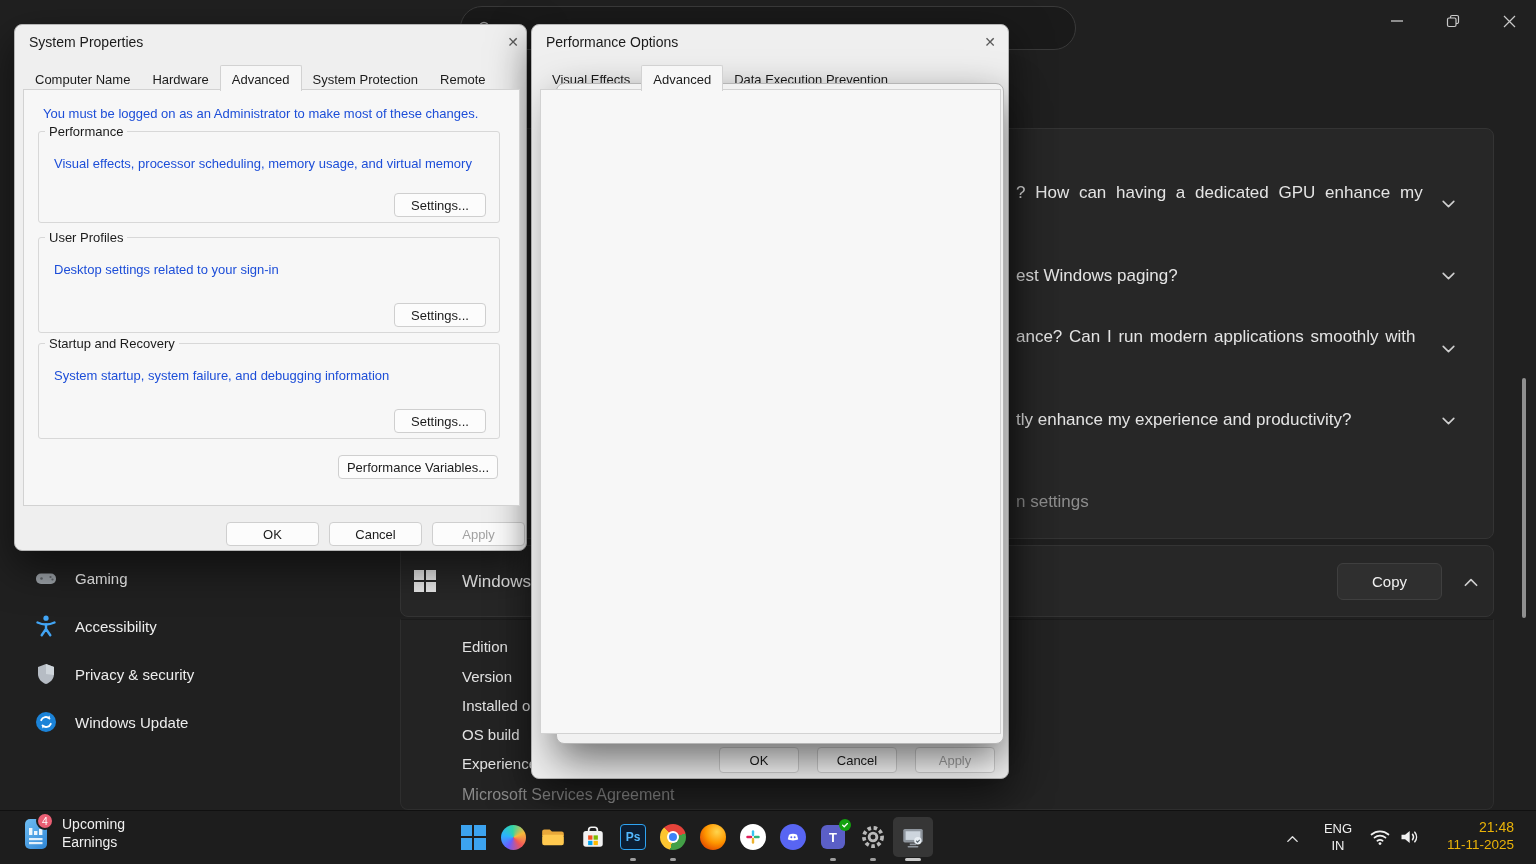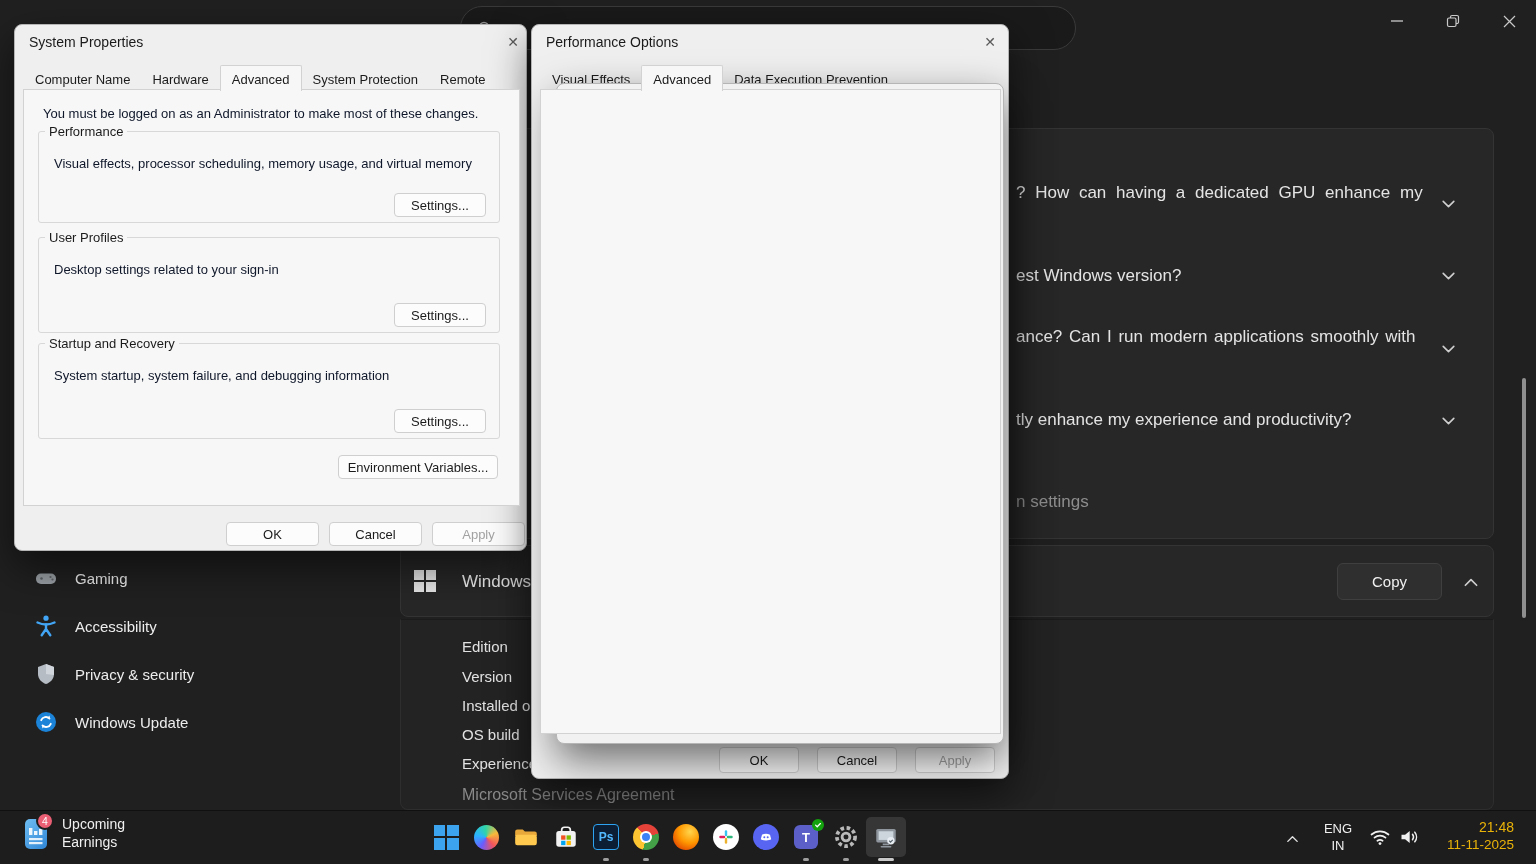--- a/index.html
+++ b/index.html
@@ -34,32 +34,32 @@
   .tab.active { background:#f7f7f7; border:1px solid #d2d2d2; border-bottom:none; border-radius:2px 2px 0 0;
                 margin-top:-3px; padding-top:6px; position:relative; z-index:3; }
   .panel { position:absolute; background:#f7f7f7; border:1px solid #d2d2d2; z-index:1; }
   .group { position:absolute; border:1px solid #d8d8d8; border-radius:3px; }
   .group-label { position:absolute; top:-8px; left:6px; padding:0 4px; font-size:13px; background:#f7f7f7; white-space:nowrap; }
   .group-label.on-dlg { background:#efefef; }
   .btn { position:absolute; background:#fcfcfc; border:1px solid #cfcfcf; border-radius:4px; font-size:13px;
          color:#1b1b1b; display:flex; align-items:center; justify-content:center; white-space:nowrap; }
   .btn.disabled { color:#a2a2a2; }
   .btn.focused { border:2px solid #3c78b4; }
-  .lbl { position:absolute; font-size:13px; color:#0f172a; white-space:nowrap; }
+  .lbl { position:absolute; font-size:13px; color:#1d4ed8; white-space:nowrap; }
   .input { position:absolute; background:#ffffff; border:1px solid #969696; border-radius:2px; }
   .checkbox { position:absolute; width:14px; height:14px; background:#fff; border:1px solid #7f7f7f; border-radius:3px; }
   .radio { position:absolute; width:14px; height:14px; background:#fff; border:1px solid #7d7d7d; border-radius:50%; }
   .radio.sel { width:16px; height:16px; border:5px solid #0067c0; }
   .listbox { position:absolute; background:#fff; border:1px solid #9f9f9f; }
   .list-sel { position:absolute; left:1px; right:1px; top:1px; height:21px; background:#0078d7; color:#fff;
               font-size:13px; display:flex; align-items:center; }
 
   
   .taskbar { left:0; top:810px; width:1536px; height:54px; background:#1d1d1d; border-top:1px solid #101010; }
-  .tb-icons { position:absolute; left:426px; top:1px; display:flex; }
+  .tb-icons { position:absolute; left:453px; top:1px; display:flex; }
   .tb-slot { position:relative; width:40px; height:40px; margin-top:5px; border-radius:5px;
              display:flex; align-items:center; justify-content:center; }
   .tb-slot.active { background:#363636; }
   .run-dot { position:absolute; bottom:-4px; left:17px; width:6px; height:3px; border-radius:2px; background:#9f9f9f; }
   .run-bar { position:absolute; bottom:-4px; left:12px; width:16px; height:3px; border-radius:2px; background:#c9c9c9; }
   .tray-txt { color:#f0f0f0; font-size:13px; line-height:17px; text-align:center; white-space:nowrap; }
   .clock { color:#eab308; font-size:14px; line-height:17px; text-align:right; white-space:nowrap; }
 
   .win4 { display:grid; grid-template-columns:1fr 1fr; grid-template-rows:1fr 1fr; gap:2px; }
   .win4 span { background:#3ca3ef; }
@@ -91,21 +91,21 @@
     </svg>
   </div>
   <div class="abs winctl" style="left:1489px">
     <svg width="13" height="13" viewBox="0 0 13 13">
         <path d="M1 1l11 11M12 1L1 12" stroke="#c9c9c9" stroke-width="1.2"></path>
       </svg>
   </div>
 
   <div class="abs card" style="left:400px; top:128px; width:1094px; height:411px;"></div>
   <div class="abs faq-text" style="left:1016px; top:183px; word-spacing:5px;">? How can having a dedicated GPU enhance my</div>
-  <div class="abs faq-text" style="left:1016px; top:266px;">est Windows version?</div>
+  <div class="abs faq-text" style="left:1016px; top:266px;">est Windows paging?</div>
   <div class="abs faq-text" style="left:1016px; top:327px; word-spacing:2px;">ance? Can I run modern applications smoothly with</div>
   <div class="abs faq-text" style="left:1016px; top:410px;">tly enhance my experience and productivity?</div>
   <div class="abs faq-dim" style="left:1016px; top:492px;">n settings</div>
   <div class="abs" style="left:1440px; top:195px;"><svg width="17" height="17" viewBox="0 0 16 16">
         <path d="M3 6l5 5 5-5" fill="none" stroke="#cfcfcf" stroke-width="1.5" stroke-linecap="round" stroke-linejoin="round"></path>
       </svg></div>
   <div class="abs" style="left:1440px; top:267px;"><svg width="17" height="17" viewBox="0 0 16 16">
         <path d="M3 6l5 5 5-5" fill="none" stroke="#cfcfcf" stroke-width="1.5" stroke-linecap="round" stroke-linejoin="round"></path>
       </svg></div>
   <div class="abs" style="left:1440px; top:340px;"><svg width="17" height="17" viewBox="0 0 16 16">
@@ -201,21 +201,21 @@
       <div class="lbl" style="left:15px; top:24px;">Desktop settings related to your sign-in</div>
       <div class="btn" style="left:355px; top:65px; width:92px; height:24px;">Settings...</div>
     </div>
 
     <div class="group" style="left:23px; top:318px; width:462px; height:96px; z-index:2;">
       <div class="group-label">Startup and Recovery</div>
       <div class="lbl" style="left:15px; top:24px;">System startup, system failure, and debugging information</div>
       <div class="btn" style="left:355px; top:65px; width:92px; height:24px;">Settings...</div>
     </div>
 
-    <div class="btn" style="left:323px; top:430px; width:160px; height:24px; z-index:2;">Environment Variables...</div>
+    <div class="btn" style="left:323px; top:430px; width:160px; height:24px; z-index:2;">Performance Variables...</div>
 
     <div class="btn" style="left:211px; top:497px; width:93px; height:24px;">OK</div>
     <div class="btn" style="left:314px; top:497px; width:93px; height:24px;">Cancel</div>
     <div class="btn disabled" style="left:417px; top:497px; width:93px; height:24px;">Apply</div>
   </div>
 
   <div class="dialog" style="left:531px; top:24px; width:478px; height:755px;">
     <div class="dlg-title" style="left:14px; top:9px;">Performance Options</div>
     <div class="dlg-close" style="left:449px; top:8px;">✕</div>
     <div class="panel" style="left:8px; top:64px; width:461px; height:645px;"></div>

